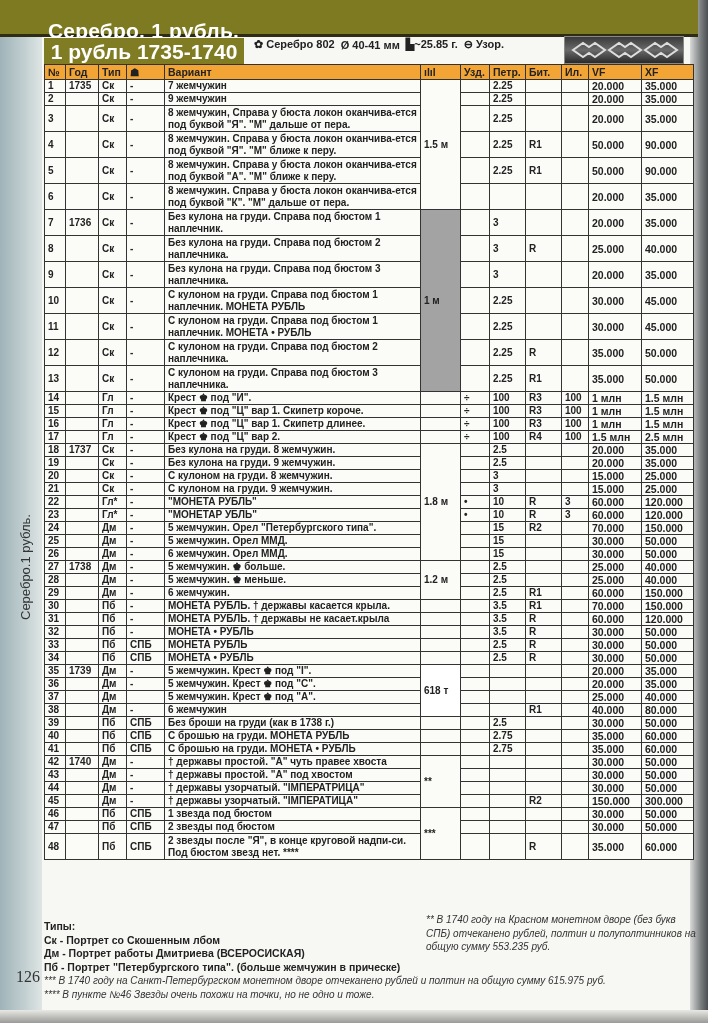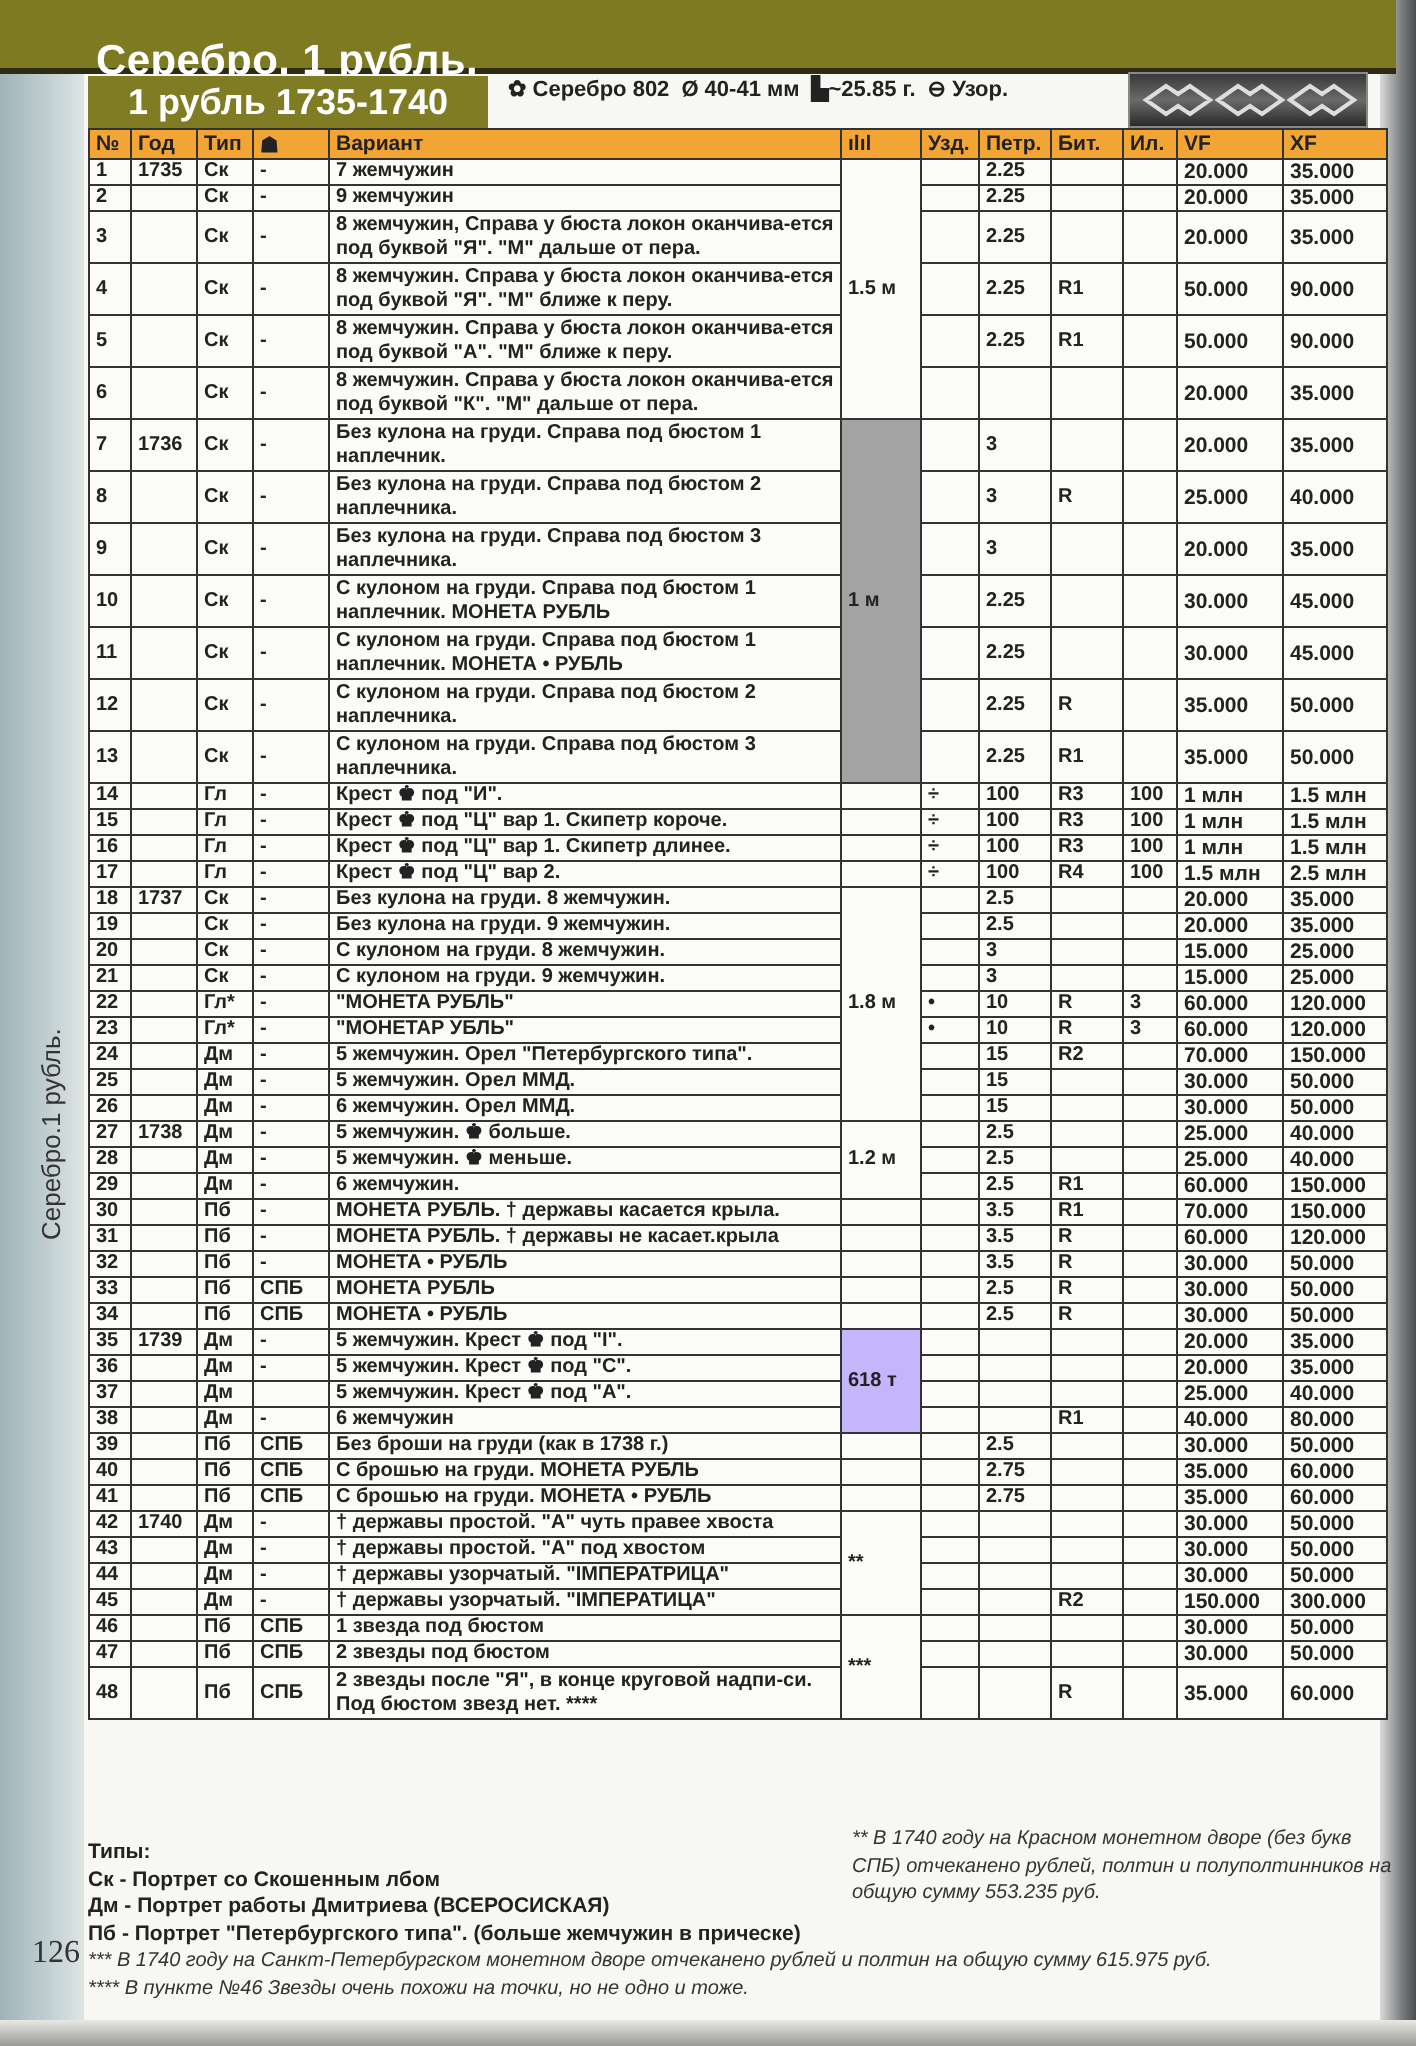--- a/index.html
+++ b/index.html
@@ -2,21 +2,21 @@
 <html><head>
 <meta charset="utf-8">
 <style>
   html,body{margin:0;padding:0;}
   body{width:708px;height:1023px;overflow:hidden;background:#b9c6c9;position:relative;font-family:"Liberation Sans",sans-serif;}
   .page{position:absolute;left:0;top:0;width:690px;height:1023px;background:#f7f7f4;}
   .page::before{content:"";position:absolute;left:0;top:0;width:42px;height:1023px;background:linear-gradient(90deg,#9fb3b8,#c3d0d2 60%,#dfe5e4);}
   .edge{position:absolute;left:690px;top:0;width:18px;height:1023px;background:linear-gradient(90deg,#d9dbda,#7b7e7f 60%,#4b4e50);}
   .banner{position:absolute;left:0;top:0;width:698px;height:34px;background:#7d7a22;border-bottom:3px solid #2e2c12;}
   .banner h1{margin:15px;position:absolute;left:33px;top:4px;font-size:21px;font-weight:bold;color:#fff;letter-spacing:0.2px;}
-  .subtitle{position:absolute;left:44px;top:38px;width:200px;height:27px;background:#807c24;color:#fff;font-size:18px;font-weight:bold;display:flex;align-items:center;justify-content:center;}
+  .subtitle{position:absolute;left:44px;top:38px;width:200px;height:27px;background:#807c24;color:#fff;font-size:21px;font-weight:bold;display:flex;align-items:center;justify-content:center;}
   .specs{position:absolute;left:254px;top:38px;font-size:11px;font-weight:bold;color:#222;display:flex;gap:6px;align-items:center;}
   .specs span{white-space:nowrap;}
   .edge-img{position:absolute;left:564px;top:36px;width:118px;height:26px;background:linear-gradient(#3a3a3a,#6a6a6a 50%,#2a2a2a);border:1px solid #888;}
   .edge-img svg{width:100%;height:100%;}
   table{position:absolute;left:44px;top:64px;width:639px;border-collapse:collapse;table-layout:fixed;font-size:10px;font-weight:bold;color:#222;}
   th{background:#f2a534;text-align:left;font-size:10.5px;padding:0 3px;height:14px;border:1px solid #333;}
   td{border:1px solid #333;padding:0 3px;background:#fbfbf8;line-height:12px;height:12px;vertical-align:middle;}
   td.tall{height:25px;}
   td.vf, td.xf{font-size:10.5px;}
   .vlabel-wrap{position:absolute;left:18px;top:620px;}
@@ -537,21 +537,21 @@
         <td></td>
         <td class="vf">30.000</td>
         <td class="xf">50.000</td>
       </tr>
       <tr>
         <td>35</td>
         <td>1739</td>
         <td>Дм</td>
         <td>-</td>
         <td>5 жемчужин. Крест ♚ под "I".</td>
-        <td rowspan="4" style="background: #c4b5fd;">618 т</td>
+        <td rowspan="4" style="background: #ffffff;">618 т</td>
         <td></td>
         <td></td>
         <td></td>
         <td></td>
         <td class="vf">20.000</td>
         <td class="xf">35.000</td>
       </tr>
       <tr>
         <td>36</td>
         <td></td>

